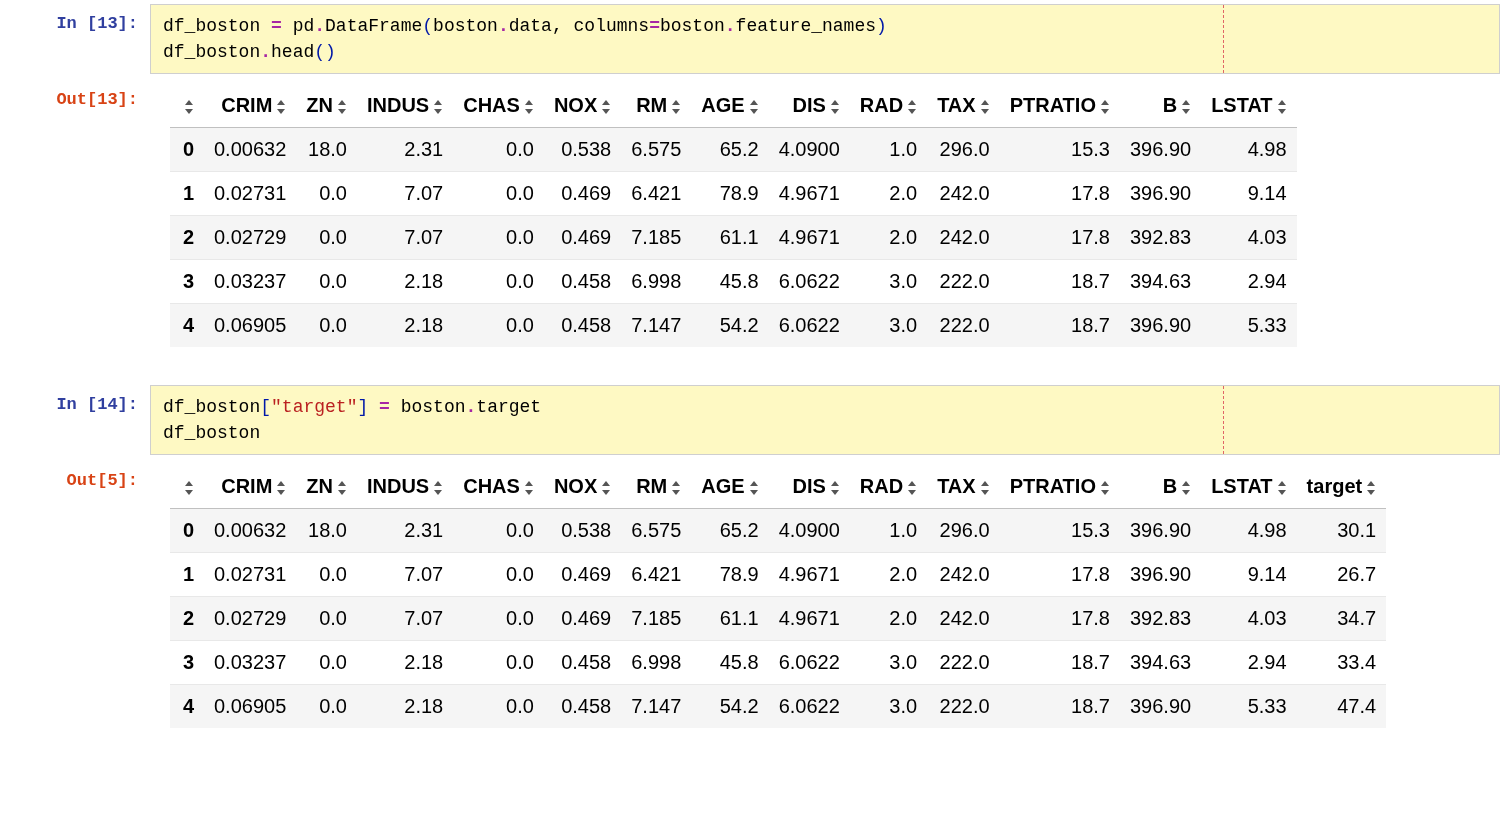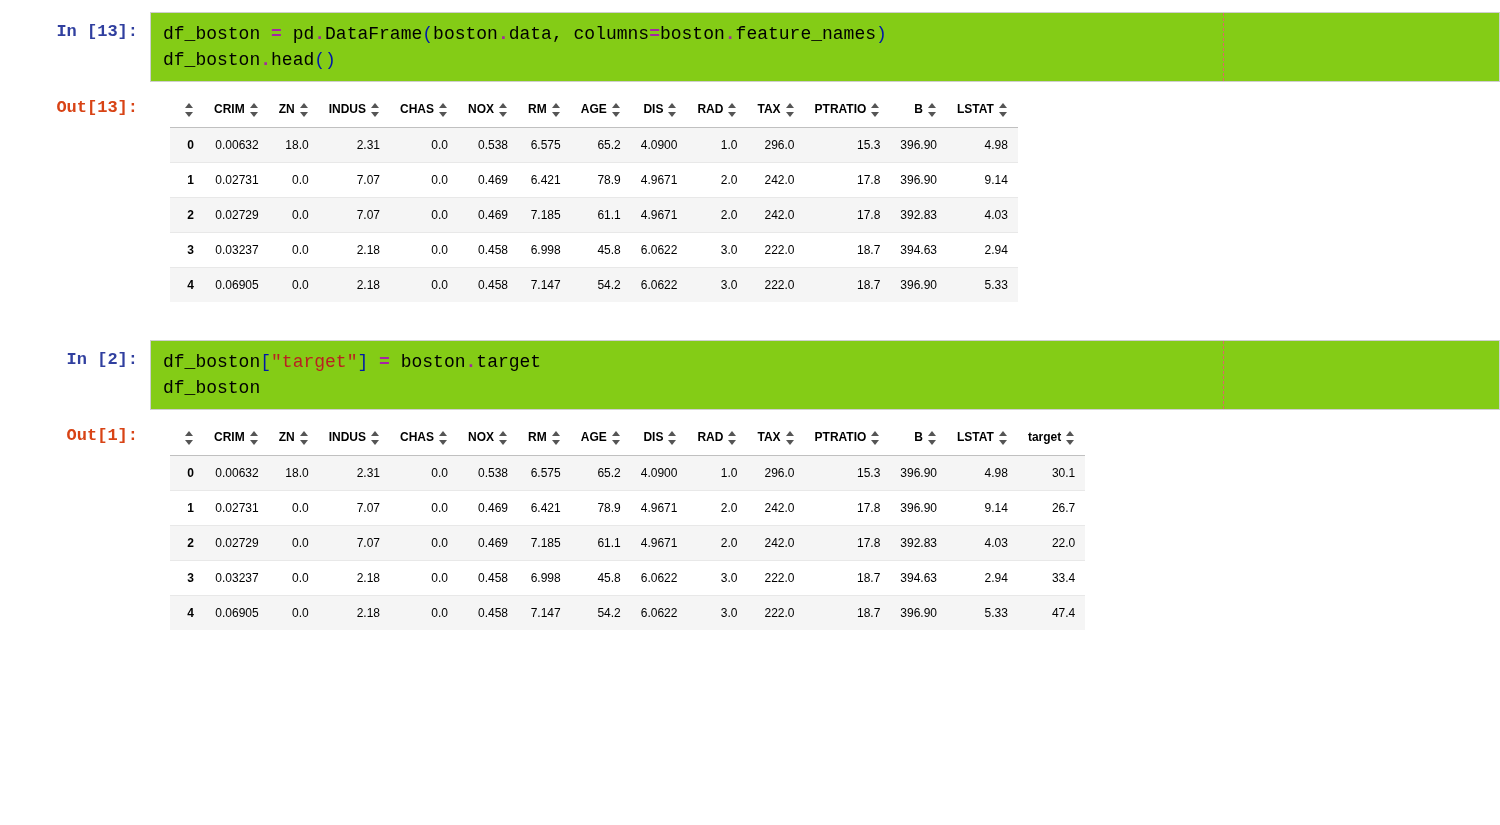--- a/index.html
+++ b/index.html
@@ -5,21 +5,21 @@
   html, body {
     margin: 0;
     padding: 0;
     background: #ffffff;
     font-family: "Helvetica Neue", Helvetica, Arial, sans-serif;
     font-size: 15px;
     color: #000;
   }
   .notebook {
     width: 1500px;
-    padding-top: 12px;
+    padding-top: 4px;
     box-sizing: border-box;
   }
   .cell {
     display: flex;
     align-items: flex-start;
     margin: 0;
   }
   .cell + .cell { margin-top: 6px; }
   .prompt {
     width: 150px;
@@ -31,21 +31,21 @@
     font-size: 17px;
     line-height: 1.4;
     user-select: none;
   }
   .prompt.in  { color: #303f9f; font-weight: 600; }
   .prompt.out { color: #d84315; font-weight: 600; }
 
   .code-area {
     flex: 1 1 auto;
     position: relative;
-    background: #84cc16;
+    background: #fef9c3;
     border: 1px solid #cfcfcf;
     padding: 8px 12px;
     font-family: Menlo, Monaco, Consolas, "Courier New", monospace;
     font-size: 18px;
     line-height: 1.45;
     white-space: pre;
     overflow: hidden;
   }
   .code-area .margin-guide {
     position: absolute;
@@ -62,21 +62,21 @@
 
   .output-area {
     flex: 1 1 auto;
     padding: 4px 0 18px 20px;
     overflow-x: auto;
   }
 
   table.dataframe {
     border-collapse: collapse;
     font-family: "Helvetica Neue", Helvetica, Arial, sans-serif;
-    font-size: 12px;
+    font-size: 20px;
   }
   table.dataframe th,
   table.dataframe td {
     padding: 10px 10px;
     text-align: right;
     border: none;
     white-space: nowrap;
   }
   table.dataframe thead th {
     font-weight: 700;
@@ -254,27 +254,27 @@
               <td>18.7</td>
               <td>396.90</td>
               <td>5.33</td>
             </tr>
           </tbody>
         </table>
     </div>
   </div>
 
   <div class="cell" style="margin-top:20px;">
-    <div class="prompt in">In [2]:</div>
+    <div class="prompt in">In [14]:</div>
     <div class="code-area"><span class="tok-plain">df_boston</span><span class="tok-paren">[</span><span class="tok-str">"target"</span><span class="tok-paren">]</span><span class="tok-plain"> </span><span class="tok-op">=</span><span class="tok-plain"> boston</span><span class="tok-op">.</span><span class="tok-plain">target</span>
 <span class="tok-plain">df_boston</span><div class="margin-guide"></div></div>
   </div>
 
   <div class="cell">
-    <div class="prompt out">Out[1]:</div>
+    <div class="prompt out">Out[5]:</div>
     <div class="output-area">
       <table class="dataframe" id="tbl14">
           <thead>
             <tr>
               <th><span class="sort-icon"><svg width="10" height="14" viewBox="0 0 10 14">
                     <path d="M5 0 L9 5 L1 5 Z" fill="#555"></path>
                     <path d="M5 14 L1 9 L9 9 Z" fill="#555"></path>
                   </svg></span></th>
               <th><span>CRIM</span><span class="sort-icon"><svg width="10" height="14" viewBox="0 0 10 14">
                     <path d="M5 0 L9 5 L1 5 Z" fill="#555"></path>
@@ -377,21 +377,21 @@
               <td>0.0</td>
               <td>0.469</td>
               <td>7.185</td>
               <td>61.1</td>
               <td>4.9671</td>
               <td>2.0</td>
               <td>242.0</td>
               <td>17.8</td>
               <td>392.83</td>
               <td>4.03</td>
-              <td>22.0</td>
+              <td>34.7</td>
             </tr>
             <tr>
               <th>3</th>
               <td>0.03237</td>
               <td>0.0</td>
               <td>2.18</td>
               <td>0.0</td>
               <td>0.458</td>
               <td>6.998</td>
               <td>45.8</td>

